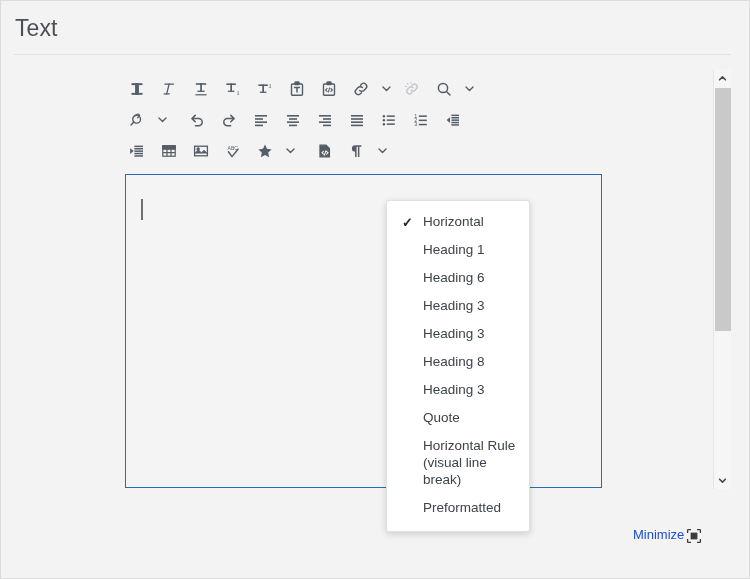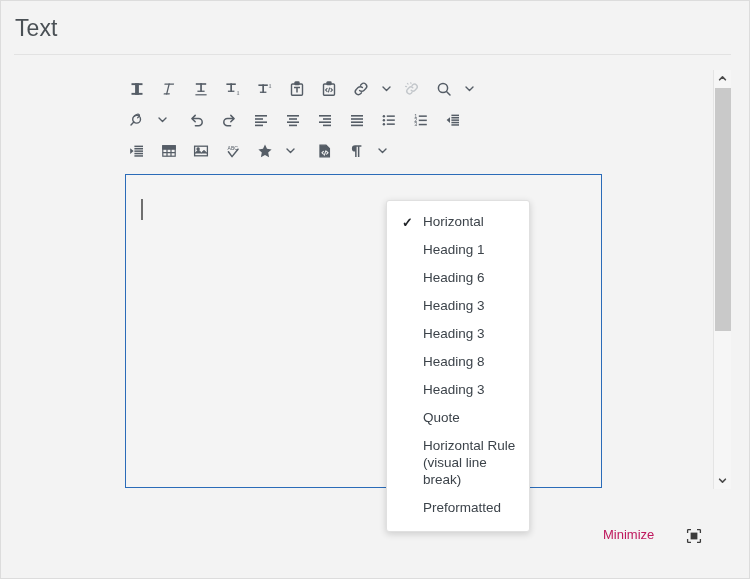--- a/index.html
+++ b/index.html
@@ -161,24 +161,24 @@
     left: 1px;
     top: 18px;
     width: 16px;
     height: 243px;
     background: #c9c9c9;
   }
 
   
   .minimize-label {
     position: absolute;
-    left: 602px;
+    left: 632px;
     top: 526px;
     font-size: 13px;
-    color: #be185d;
+    color: #1d4ed8;
     line-height: 16px;
     cursor: default;
   }
   .resize-handle {
     position: absolute;
     left: 684px;
     top: 526px;
     width: 18px;
     height: 18px;
     color: #3c3c3c;

